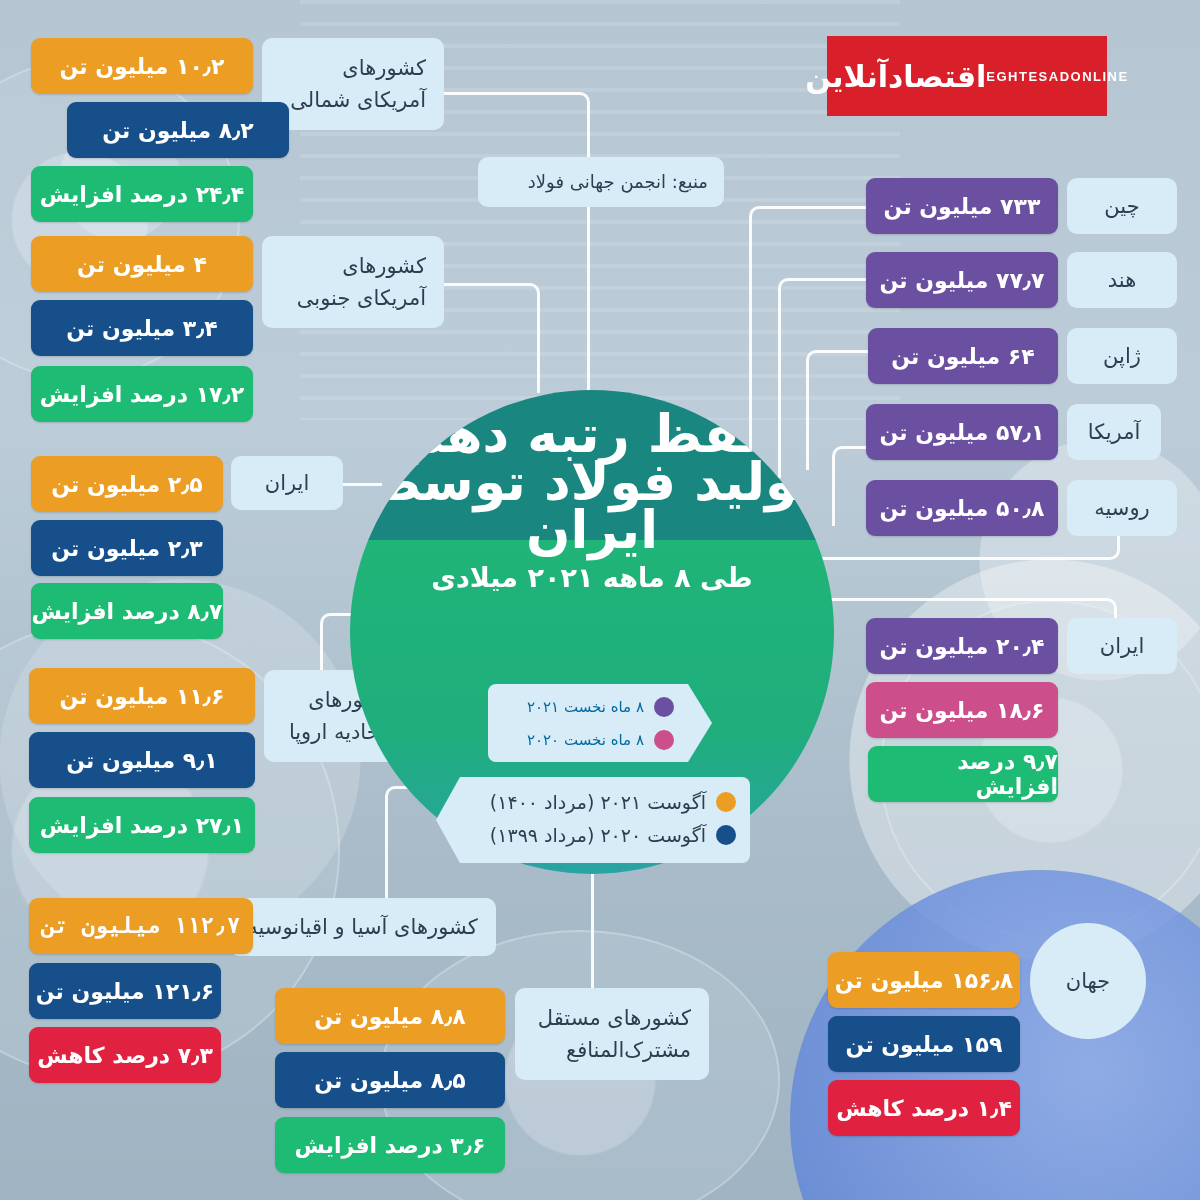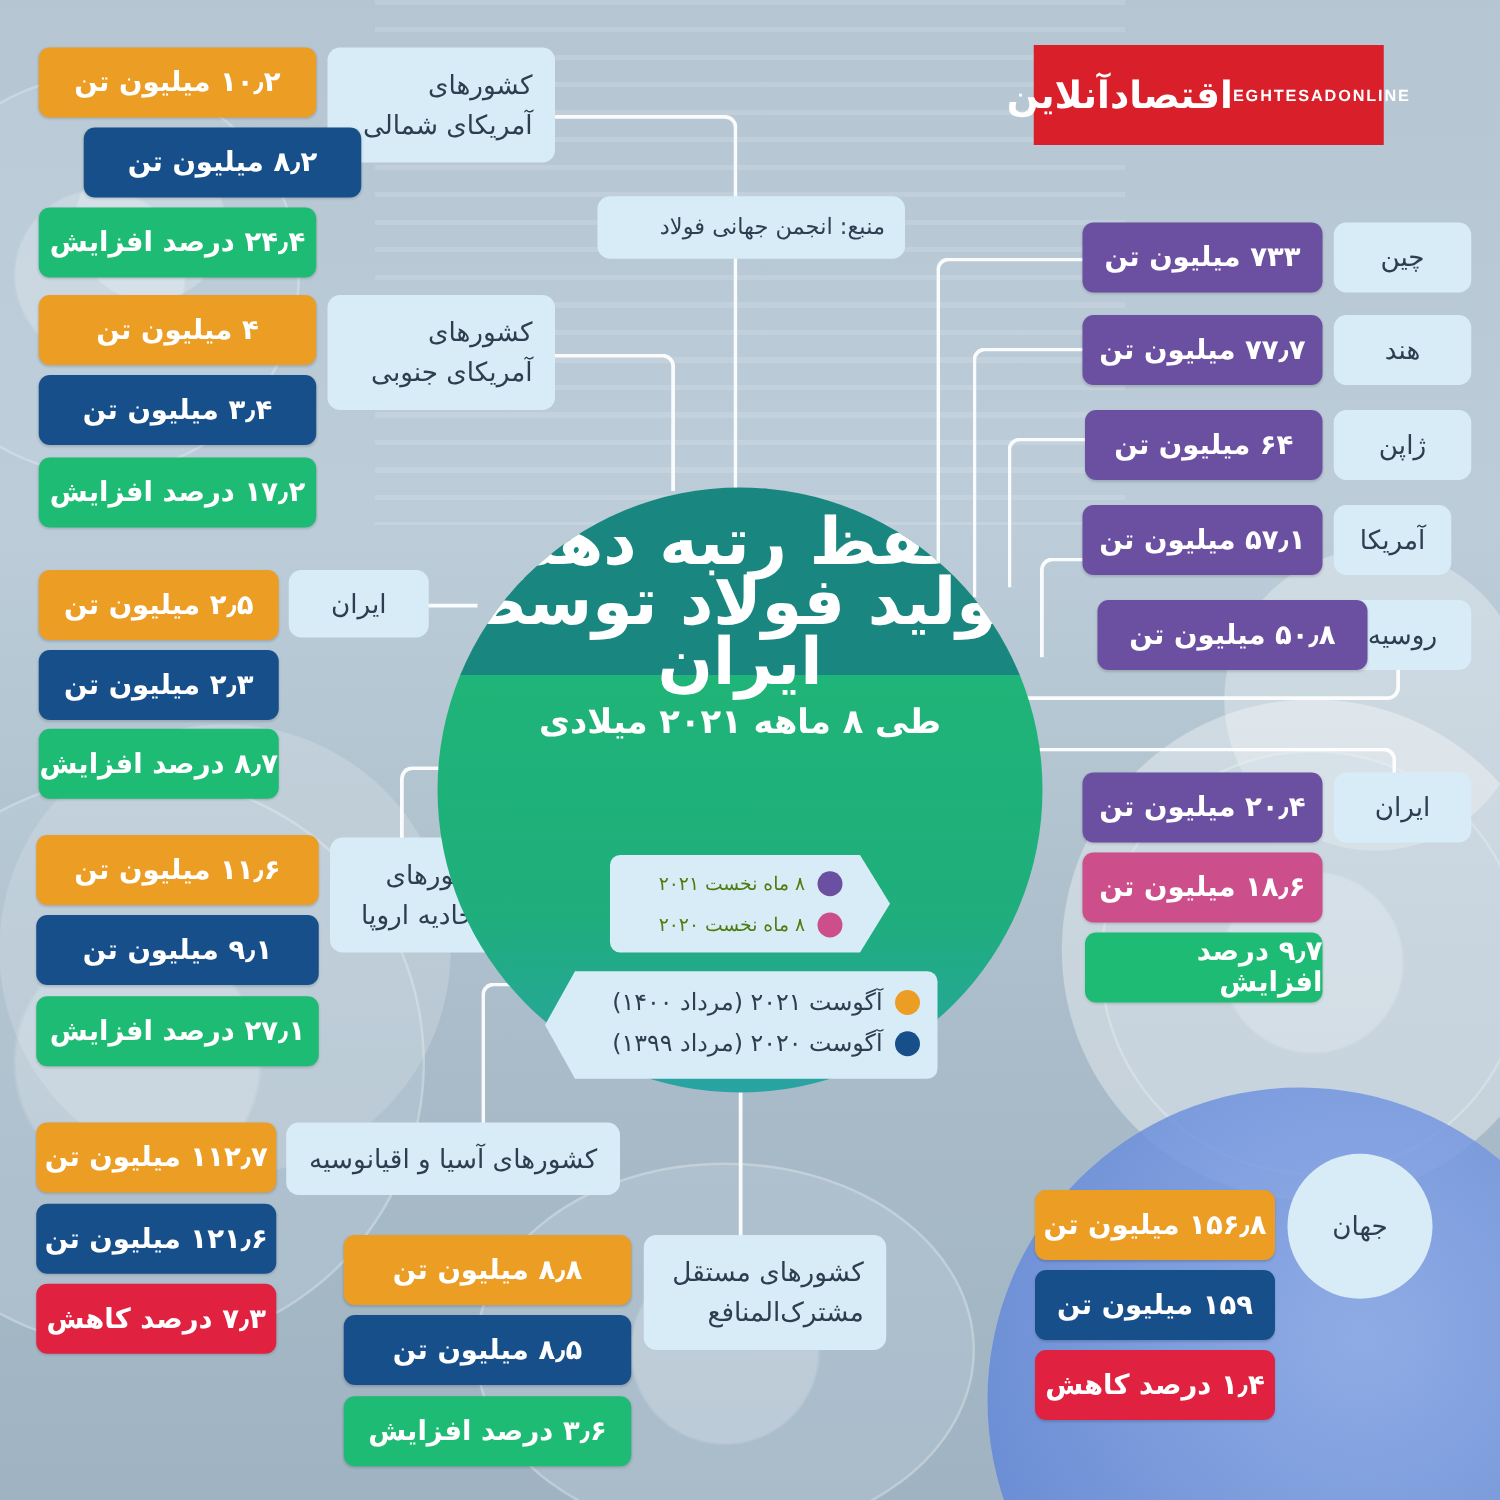--- a/index.html
+++ b/index.html
@@ -63,21 +63,21 @@
     position: absolute; top: 20px; left: 0; width: 100%; text-align: center; color: #fff;
     font-weight: bold; font-size: 52px; line-height: 48px; direction: rtl;
   }
   .hub-sub {
     position: absolute; top: 168px; left: 0; width: 100%; text-align: center; color: #fff;
     font-weight: bold; font-size: 27px; line-height: 40px; direction: rtl;
   }
   .legend1 {
     position: absolute; left: 488px; top: 684px; width: 200px; height: 78px;
     background: #d8ecf7; border-radius: 8px 0 0 8px; direction: rtl;
-    padding: 6px 14px 6px 8px; font-size: 15px; color: #4d7c0f; text-align: right;
+    padding: 6px 14px 6px 8px; font-size: 15px; color: #0369a1; text-align: right;
   }
   .legend1::after {
     content: ""; position: absolute; right: -24px; top: 0;
     border-top: 39px solid transparent; border-bottom: 39px solid transparent; border-left: 24px solid #d8ecf7;
   }
   .legend2 {
     position: absolute; left: 460px; top: 777px; width: 290px; height: 86px;
     background: #d8ecf7; border-radius: 0 8px 8px 0; direction: rtl;
     padding: 8px 14px 8px 10px; font-size: 19px; color: #2c3e50;
   }
@@ -155,21 +155,21 @@
   <span>کشورهای</span>
   <span>اتحادیه اروپا</span>
 </div>
 <div class="pill orange" style="left:29px;top:668px;width:226px;">۱۱٫۶ میلیون تن</div>
 <div class="pill navy" style="left:29px;top:732px;width:226px;">۹٫۱ میلیون تن</div>
 <div class="pill green" style="left:29px;top:797px;width:226px;">۲۷٫۱ درصد افزایش</div>
 
 <div class="label center" style="left:229px;top:898px;width:267px;height:58px;">
   <span>کشورهای آسیا و اقیانوسیه</span>
 </div>
-<div class="pill orange" style="left:29px;top:898px;width:192px;">۱۱۲٫۷ میلیون تن</div>
+<div class="pill orange" style="left:29px;top:898px;width:224px;font-family:Liberation Mono, monospace;">۱۱۲٫۷ میلیون تن</div>
 <div class="pill navy" style="left:29px;top:963px;width:192px;">۱۲۱٫۶ میلیون تن</div>
 <div class="pill red" style="left:29px;top:1027px;width:192px;">۷٫۳ درصد کاهش</div>
 
 <div class="label" style="left:515px;top:988px;width:194px;height:92px;">
   <span>کشورهای مستقل</span>
   <span>مشترک‌المنافع</span>
 </div>
 <div class="pill orange" style="left:275px;top:988px;width:230px;">۸٫۸ میلیون تن</div>
 <div class="pill navy" style="left:275px;top:1052px;width:230px;">۸٫۵ میلیون تن</div>
 <div class="pill green" style="left:275px;top:1117px;width:230px;">۳٫۶ درصد افزایش</div>
@@ -221,21 +221,21 @@
 <div class="pill purple" style="left:868px;top:328px;width:190px;">۶۴ میلیون تن</div>
 
 <div class="label center" style="left:1067px;top:404px;width:94px;height:56px;">
     <span>آمریکا</span>
   </div>
 <div class="pill purple" style="left:866px;top:404px;width:192px;">۵۷٫۱ میلیون تن</div>
 
 <div class="label center" style="left:1067px;top:480px;width:110px;height:56px;">
     <span>روسیه</span>
   </div>
-<div class="pill purple" style="left:866px;top:480px;width:216px;margin-left:12px;">۵۰٫۸ میلیون تن</div>
+<div class="pill purple" style="left:866px;top:480px;width:192px;">۵۰٫۸ میلیون تن</div>
 
 <div class="label center" style="left:1067px;top:618px;width:110px;height:56px;">
     <span>ایران</span>
   </div>
 <div class="pill purple" style="left:866px;top:618px;width:192px;">۲۰٫۴ میلیون تن</div>
 <div class="pill pink" style="left:866px;top:682px;width:192px;">۱۸٫۶ میلیون تن</div>
 <div class="pill green" style="left:868px;top:746px;width:190px;">۹٫۷ درصد افزایش</div>
 
 <div class="world-circle"></div>
 <div class="world-label">

